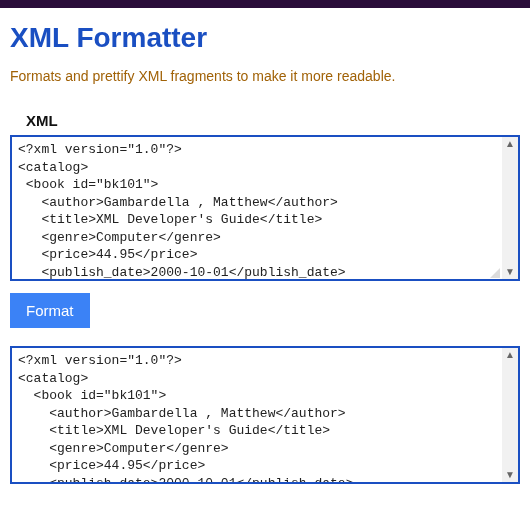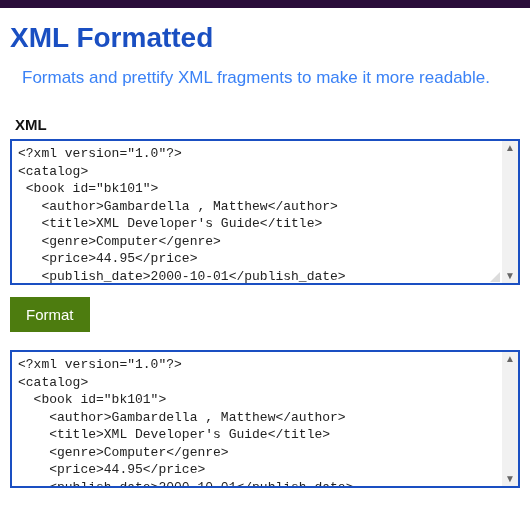--- a/index.html
+++ b/index.html
@@ -17,29 +17,29 @@
   .page {
     padding: 6px 10px 0 10px;
   }
   h1.title {
     color: #1a4fc2;
     font-size: 28px;
     font-weight: 700;
     margin: 8px 0 14px 0;
   }
   .subtitle {
-    font-size: 17px;
-    color: #3b82f6;
-    margin: 0 0 28px 12px;
+    font-size: 14px;
+    color: #a16207;
+    margin: 0 0 28px 0;
   }
   .section-label {
     font-size: 15px;
     font-weight: 700;
     color: #111;
-    margin: 0 0 6px 5px;
+    margin: 0 0 6px 16px;
   }
   .codebox-wrap {
     position: relative;
     width: 510px;
   }
   .codebox {
     width: 100%;
     border: 2px solid #1a4fc2;
     padding: 4px 6px 4px 6px;
     font-family: "Courier New", Courier, monospace;
@@ -79,37 +79,37 @@
     bottom: 3px;
     width: 0; height: 0;
     border-style: solid;
     border-width: 0 0 10px 10px;
     border-color: transparent transparent #9a9a9a transparent;
     opacity: 0.35;
   }
   .format-btn {
     display: inline-block;
     margin: 12px 0 18px 0;
-    background: #4d7c0f;
+    background: #3b82f6;
     color: #fff;
     border: none;
     padding: 9px 16px;
     font-size: 15px;
     font-family: Arial, Helvetica, sans-serif;
     cursor: pointer;
   }
 </style>
 </head>
 <body>
 
 <div class="topbar"></div>
 
 <div class="page">
 
-  <h1 class="title">XML Formatted</h1>
+  <h1 class="title">XML Formatter</h1>
 
   <p class="subtitle">Formats and prettify XML fragments to make it more readable.</p>
 
   <div class="section-label">XML</div>
 
   <div class="codebox-wrap">
     <div class="codebox h1">&lt;?xml version="1.0"?&gt;
 &lt;catalog&gt;
  &lt;book id="bk101"&gt;
    &lt;author&gt;Gambardella , Matthew&lt;/author&gt;

